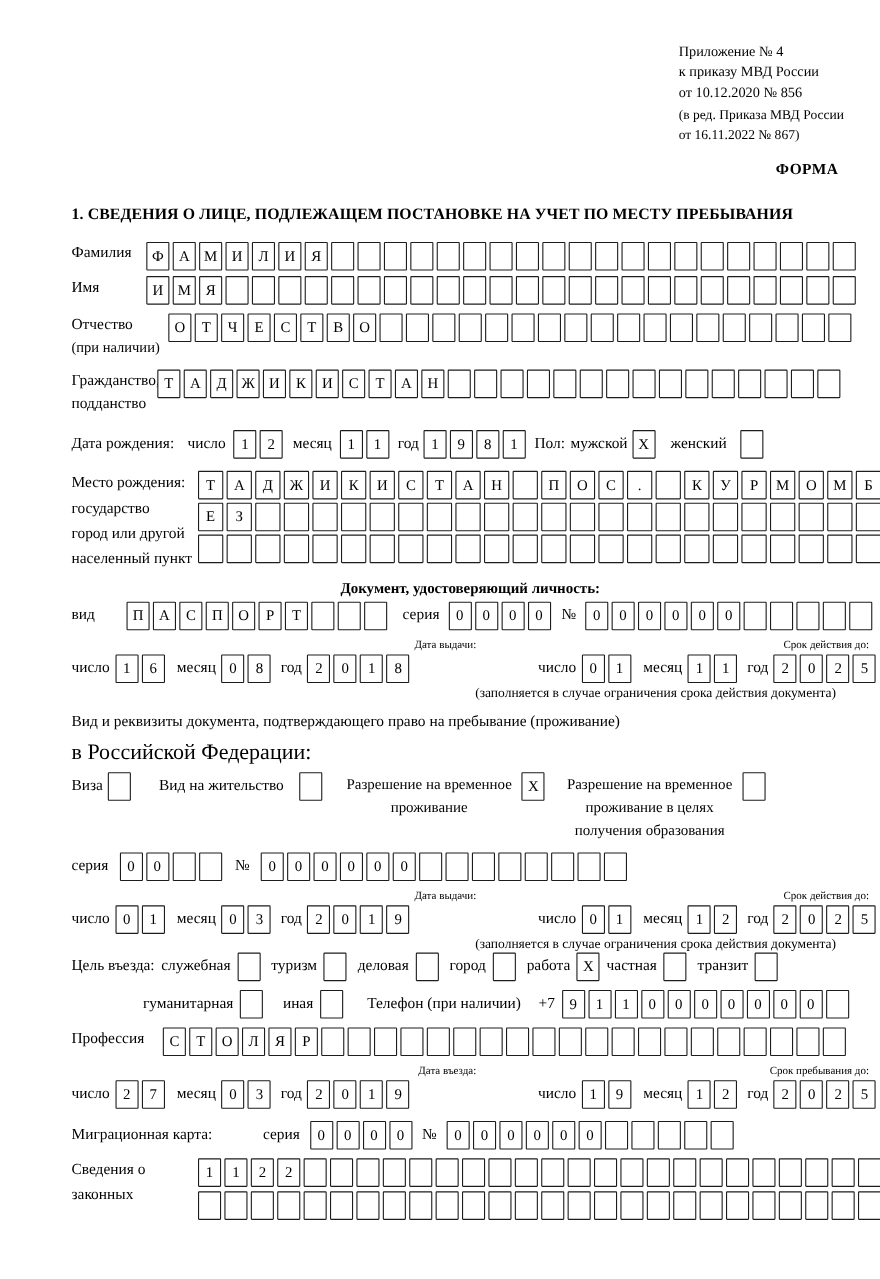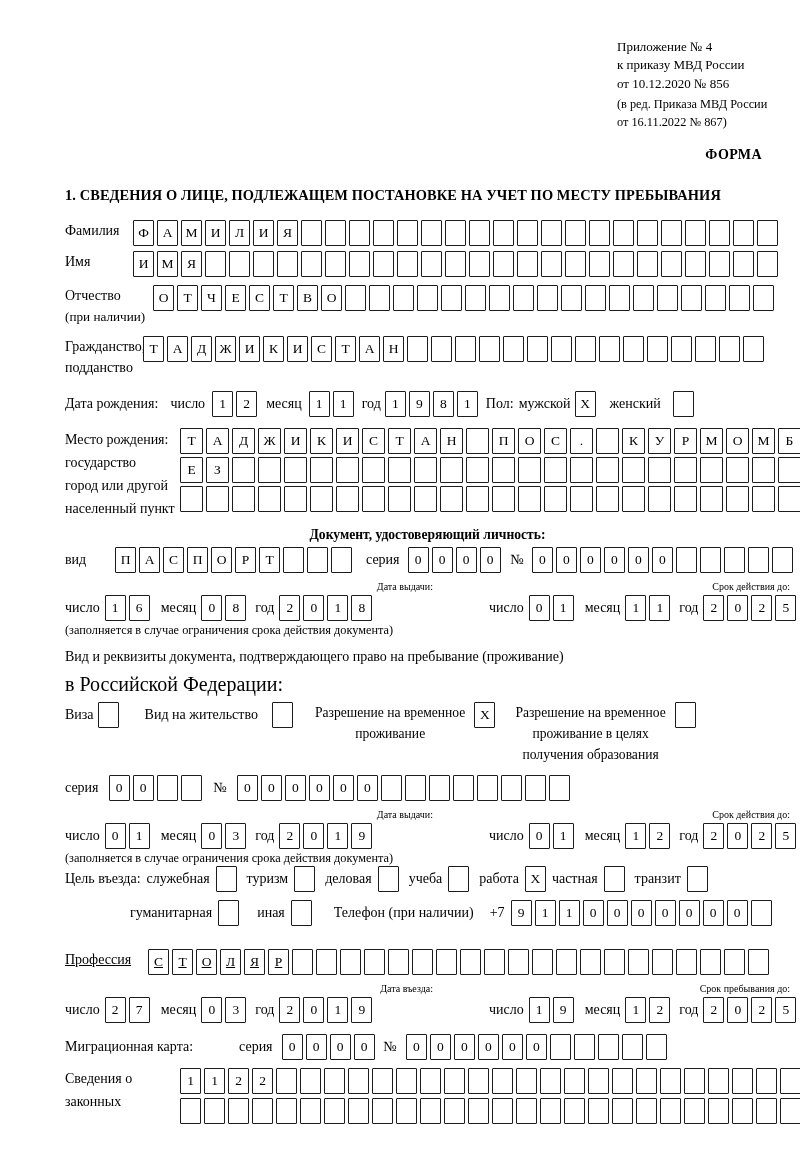--- a/index.html
+++ b/index.html
@@ -31,21 +31,21 @@
 
   .center-bold { text-align:center; font-weight:bold; font-size:13.6px; margin-top:7px; }
 
   .date-pair { display:flex; margin-top:8px; }
   .dp-left { width:368px; }
   .dp-right { width:357px; }
   .date-head { text-align:right; font-size:10px; }
   .dp-left .date-head { padding-left:60px; }
   .date-fields { display:flex; align-items:flex-start; margin-top:3px; gap:5px; }
   .dp-right .date-fields { padding-left:56px; }
-  .note-row { font-size:12.3px; padding-right:30px; margin-top:2px; white-space:nowrap; }
+  .note-row { text-align:right; font-size:12.3px; padding-right:30px; margin-top:2px; white-space:nowrap; }
 
   .plain-line { font-size:14px; margin-top:11px; }
   .plain-line2 { font-size:20px; margin-top:8px; }
 
   .cb-row { display:flex; align-items:flex-start; margin-top:6px; }
   .cb-item { display:flex; align-items:flex-start; }
   .cb-label-multi { font-size:13.6px; text-align:center; line-height:1.55; }
   .cb-gap { margin-left:9px; }
 
   .purpose-row { display:flex; align-items:flex-start; }
@@ -533,21 +533,21 @@
         <span class="cell"></span>
       </span>
     <span class="inline-lbl">туризм</span>
     <span class="cells">
         <span class="cell"></span>
       </span>
     <span class="inline-lbl">деловая</span>
     <span class="cells">
         <span class="cell"></span>
       </span>
-    <span class="inline-lbl">учеба</span>
+    <span class="inline-lbl">город</span>
     <span class="cells">
         <span class="cell"></span>
       </span>
     <span class="inline-lbl">работа</span>
     <span class="cells" style="margin-right:6px;">
         <span class="cell">X</span>
       </span>
     <span class="inline-lbl">частная</span>
     <span class="cells">
         <span class="cell"></span>
@@ -577,21 +577,21 @@
         <span class="cell">0</span>
         <span class="cell">0</span>
         <span class="cell">0</span>
         <span class="cell">0</span>
         <span class="cell">0</span>
         <span class="cell">0</span>
         <span class="cell"></span>
       </span>
   </div>
 
-  <div class="frow" style="margin-top:23px;text-decoration:underline;">
+  <div class="frow" style="margin-top:8px;">
     <span class="lbl w83">Профессия</span>
     <span class="cells">
         <span class="cell">С</span>
         <span class="cell">Т</span>
         <span class="cell">О</span>
         <span class="cell">Л</span>
         <span class="cell">Я</span>
         <span class="cell">Р</span>
         <span class="cell"></span>
         <span class="cell"></span>

